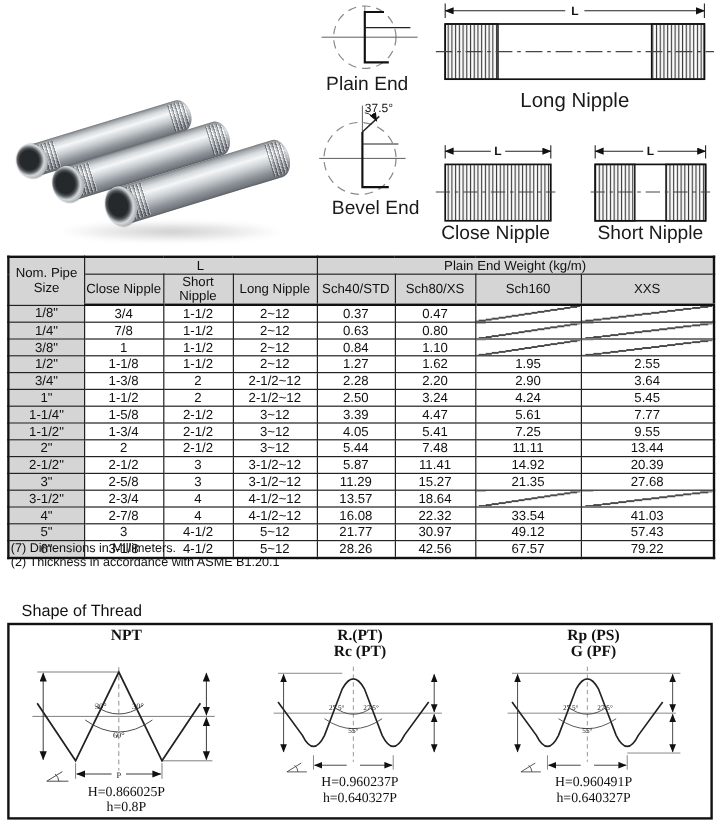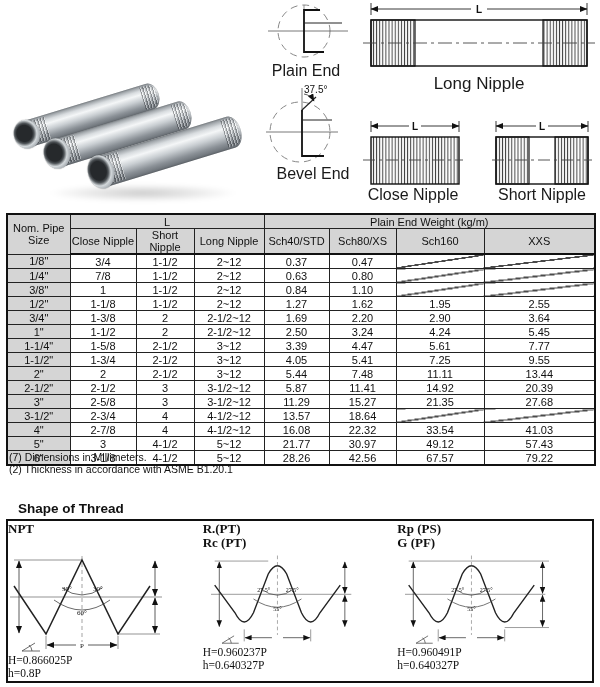--- a/index.html
+++ b/index.html
@@ -33,24 +33,24 @@
     font-size:11px;line-height:12px;}
   th,td{border:1px solid #222;text-align:center;padding:0 1px;font-weight:normal;height:13px;overflow:hidden;}
   thead th{background:#d5d5d5;}
   thead tr.h2 th{border-bottom:2px solid #111;}
   td.rowhead{background:#d5d5d5;}
   td.na{background:linear-gradient(to bottom right,
       rgba(0,0,0,0) calc(50% - .8px),#4a4a4a calc(50% - .8px) calc(50% + .8px),rgba(0,0,0,0) calc(50% + .8px));}
   
   .notes{position:absolute;left:9px;top:451px;font-size:10.5px;line-height:12.2px;color:#111;}
   
-  .thread-heading{position:absolute;left:18px;top:501px;font-size:13.5px;font-weight:bold;}
+  .thread-heading{position:absolute;left:18px;top:501px;font-size:13.5px;font-weight:normal;}
   .thread-box{position:absolute;left:6px;top:519px;width:584px;height:160px;border:2px solid #111;
     display:flex;}
-  .thread-col{width:33.33%;display:flex;flex-direction:column;align-items:flex-start;padding-top:1px;
+  .thread-col{width:33.33%;display:flex;flex-direction:column;align-items:center;padding-top:1px;
     font-family:"Liberation Serif","DejaVu Serif",serif;}
   .thread-name{font-size:13px;font-weight:bold;line-height:14px;text-align:center;min-height:14px;}
   .thread-hline{font-size:11.5px;line-height:12.5px;text-align:center;}
 </style>
 </head>
 <body>
 
 <svg width="0" height="0" style="position:absolute" aria-hidden="true">
   <defs>
     <pattern id="thr" patternUnits="userSpaceOnUse" width="3.1" height="8">
@@ -209,21 +209,21 @@
           <td>1.27</td>
           <td>1.62</td>
           <td>1.95</td>
           <td>2.55</td>
         </tr>
         <tr>
           <td class="rowhead">3/4"</td>
           <td>1-3/8</td>
           <td>2</td>
           <td>2-1/2~12</td>
-          <td>1.69</td>
+          <td>2.28</td>
           <td>2.20</td>
           <td>2.90</td>
           <td>3.64</td>
         </tr>
         <tr>
           <td class="rowhead">1"</td>
           <td>1-1/2</td>
           <td>2</td>
           <td>2-1/2~12</td>
           <td>2.50</td>

